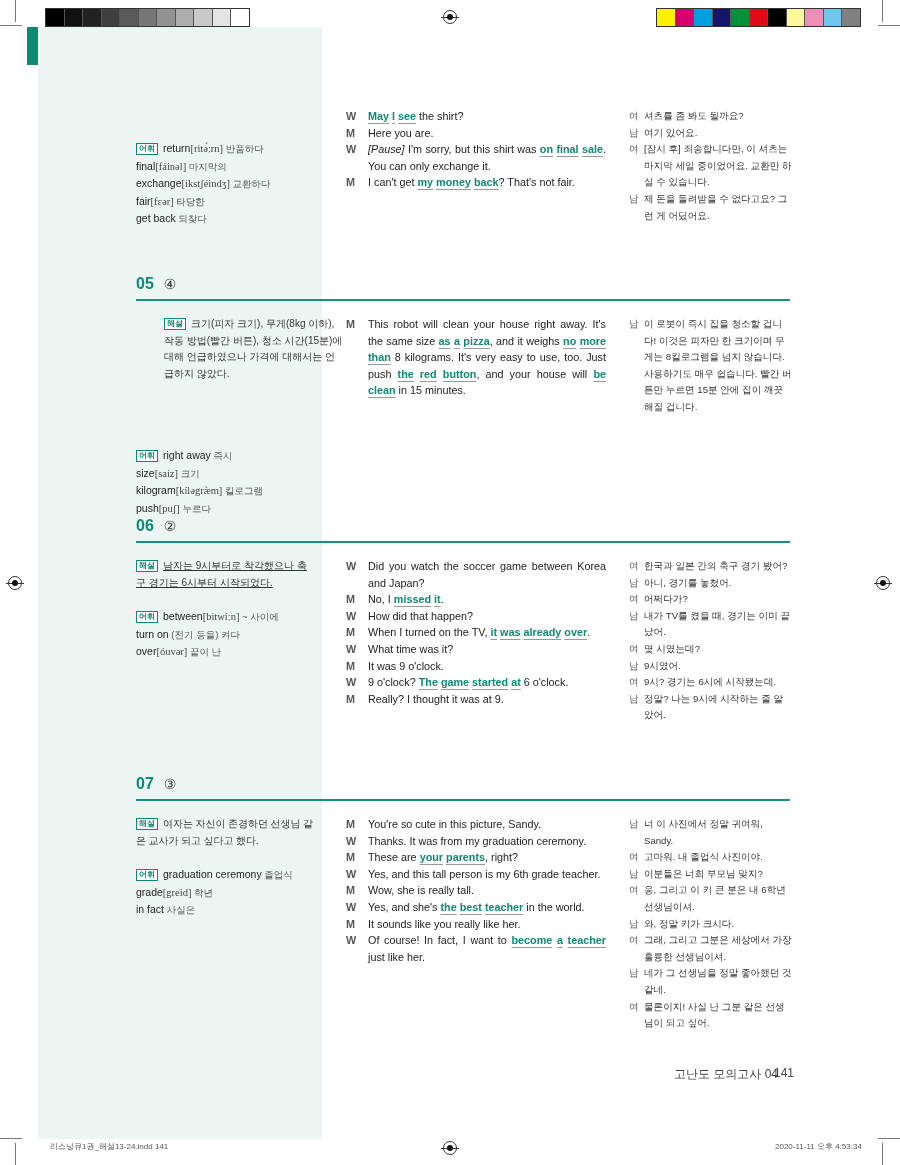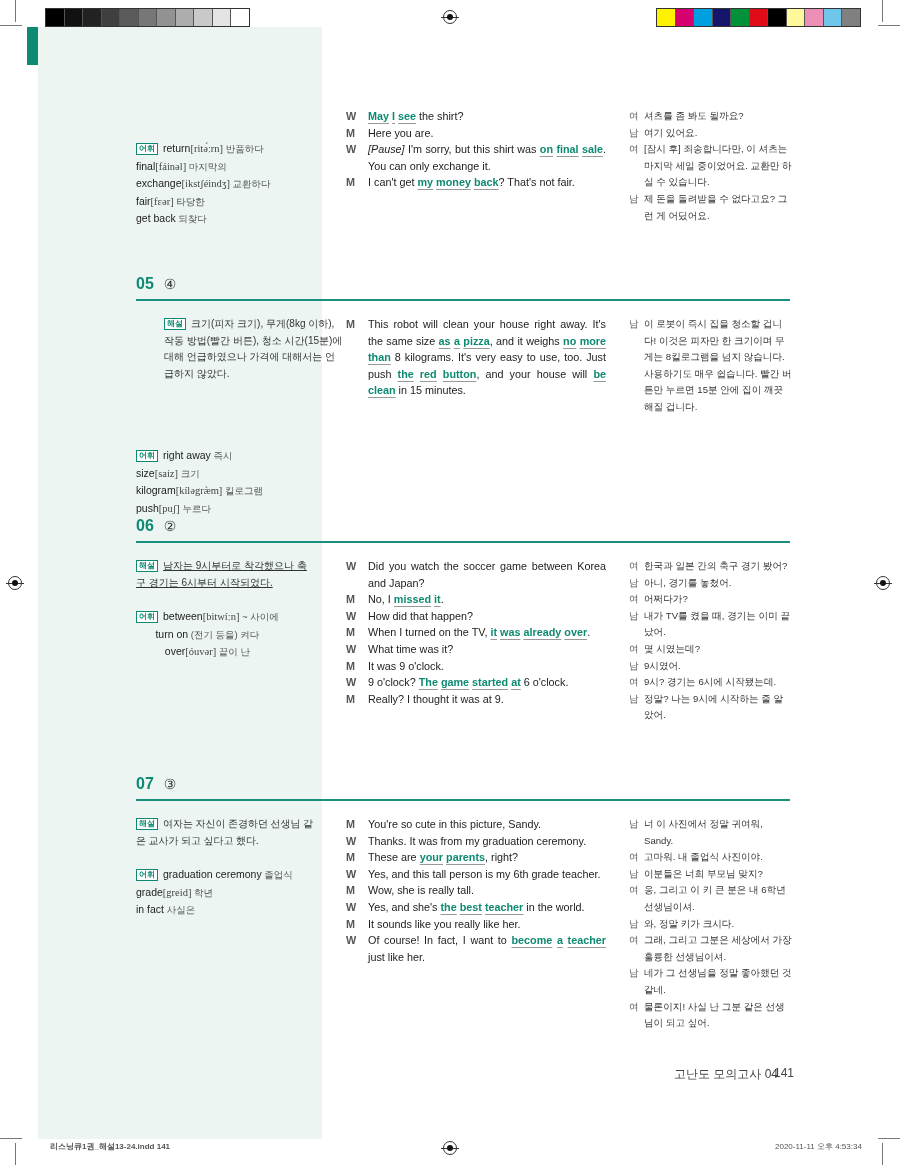--- a/index.html
+++ b/index.html
@@ -146,21 +146,21 @@
 <div class="kor" style="top:316px;" id="q05-kor">
     <div class="line">
       <span class="sp">남</span>
       <span class="tx">이 로봇이 즉시 집을 청소할 겁니다! 이것은 피자만 한 크기이며 무게는 8킬로그램을 넘지 않습니다. 사용하기도 매우 쉽습니다. 빨간 버튼만 누르면 15분 안에 집이 깨끗해질 겁니다.</span>
     </div>
   </div>
 
 <div class="qhead" style="top:517px;"><span>06</span><span class="ans">②</span></div>
 <div class="qrule" style="top:541px;"></div>
 <div class="expl" style="top:558px;text-decoration:underline;"><span class="tag">해설</span><span>남자는 9시부터로 착각했으나 축구 경기는 6시부터 시작되었다.</span></div>
-<div class="vocab" style="top:608px;text-align:center;" id="q06-vocab">
+<div class="vocab" style="top:608px;" id="q06-vocab">
     <div><span class="tag">어휘</span><span>between</span><span class="ph">[bitwíːn]</span><span class="ko"> ~ 사이에</span></div>
     <div><span>turn on</span><span class="ko"> (전기 등을) 켜다</span></div>
     <div><span>over</span><span class="ph">[óuvər]</span><span class="ko"> 끝이 난</span></div>
   </div>
 <div class="dlg" style="top:558px;" id="q06-dlg">
     <div class="line">
       <span class="sp">W</span>
       <span class="tx">Did you watch the soccer game between Korea and Japan?</span>
     </div>
     <div class="line">
@@ -299,14 +299,14 @@
       <span class="tx">네가 그 선생님을 정말 좋아했던 것 같네.</span>
     </div>
     <div class="line">
       <span class="sp">여</span>
       <span class="tx">물론이지! 사실 난 그분 같은 선생님이 되고 싶어.</span>
     </div>
   </div>
 
 <div class="footer-title">고난도 모의고사 04</div>
 <div class="footer-page">141</div>
-<div class="slug" style="left:50px;font-weight:bold;">리스닝큐1권_해설13-24.indd   141</div>
+<div class="slug" style="left:50px;">리스닝큐1권_해설13-24.indd   141</div>
 <div class="slug" style="left:775px;">2020-11-11   오후 4:53:34</div>
 
 </body></html>

